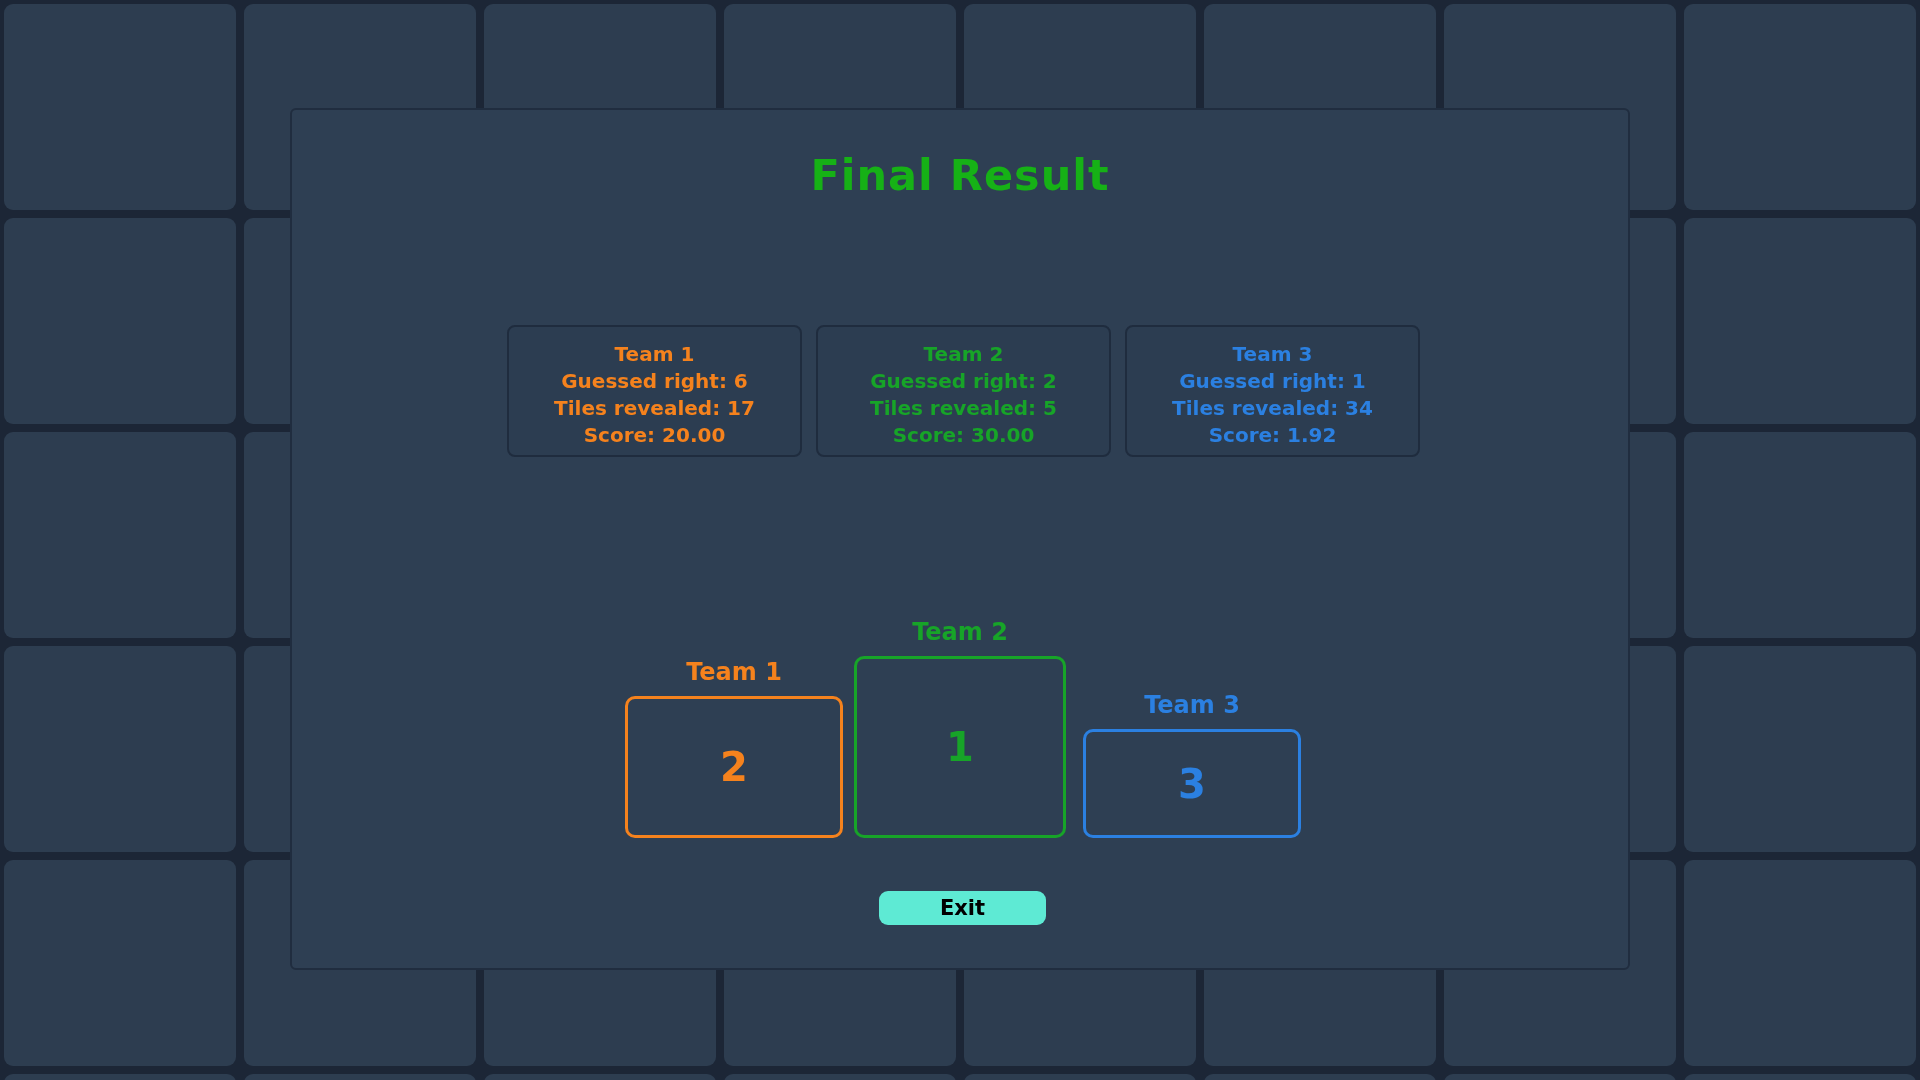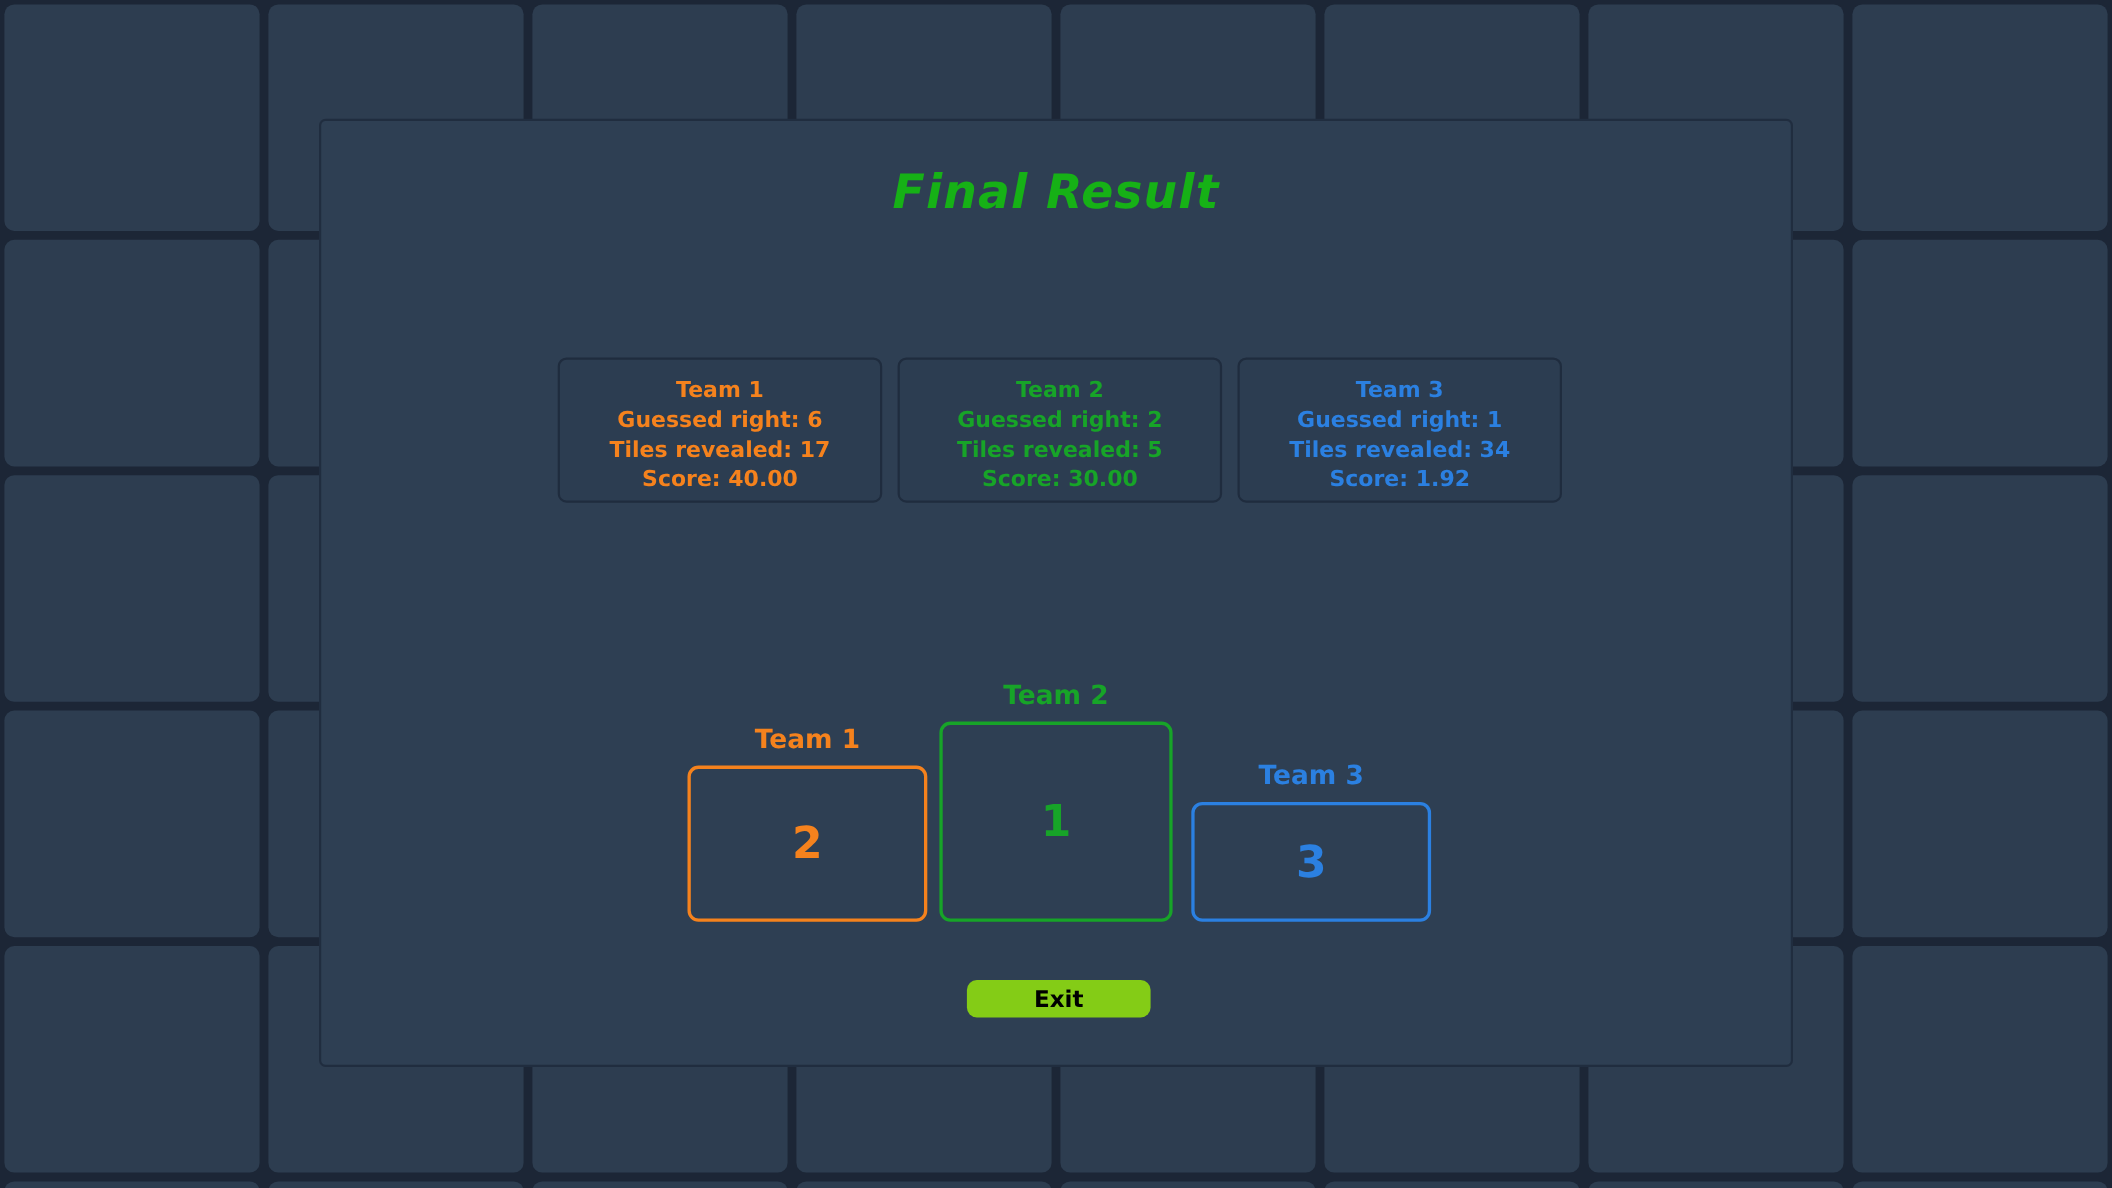--- a/index.html
+++ b/index.html
@@ -27,21 +27,20 @@
     box-sizing: border-box;
     background: #2e3f53;
     border: 2px solid #202d3f;
     border-radius: 6px;
   }
   .dialog-title {
     position: absolute; top: 40px; left: 0; width: 100%;
     margin: 0; text-align: center;
     font-size: 43px; letter-spacing: 1px;
     color: #16b116;
-    font-style: italic;
   }
 
   
   .cards {
     position: absolute; left: 215px; top: 215px;
     display: flex; gap: 14px;
   }
   .card {
     width: 295px; height: 132px;
     box-sizing: border-box;
@@ -79,21 +78,21 @@
   }
   .podium-rank {
     font-size: 40px;
     color: var(--tc);
   }
 
   
   .exit-btn {
     position: absolute; left: 587px; top: 781px;
     width: 167px; height: 34px;
-    background: #84cc16;
+    background: #5eead4;
     border: none; border-radius: 9px;
     color: #000000;
     font-family: inherit; font-weight: bold; font-size: 21px;
     cursor: pointer;
   }
 </style>
 </head>
 <body>
 
 <div class="stage">
@@ -152,21 +151,21 @@
   <div class="dialog">
 
     <h1 class="dialog-title">Final Result</h1>
 
     <div class="cards">
 
       <div class="card" style="--tc: #f5821d;">
         <div>Team 1</div>
         <div>Guessed right: 6</div>
         <div>Tiles revealed: 17</div>
-        <div>Score: 40.00</div>
+        <div>Score: 20.00</div>
       </div>
 
       <div class="card" style="--tc: #17a428;">
         <div>Team 2</div>
         <div>Guessed right: 2</div>
         <div>Tiles revealed: 5</div>
         <div>Score: 30.00</div>
       </div>
 
       <div class="card" style="--tc: #2b80e1;">

